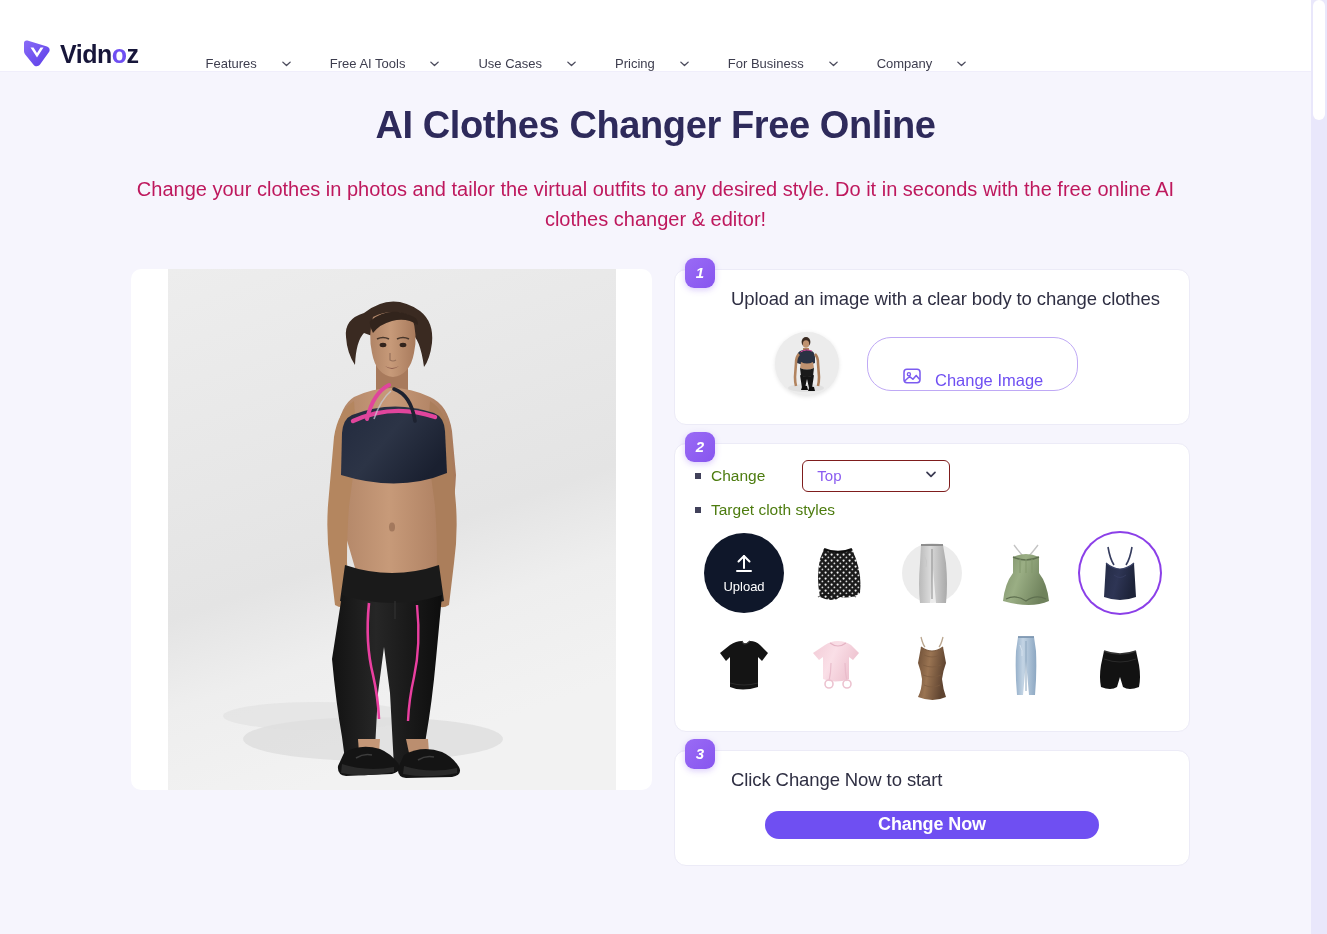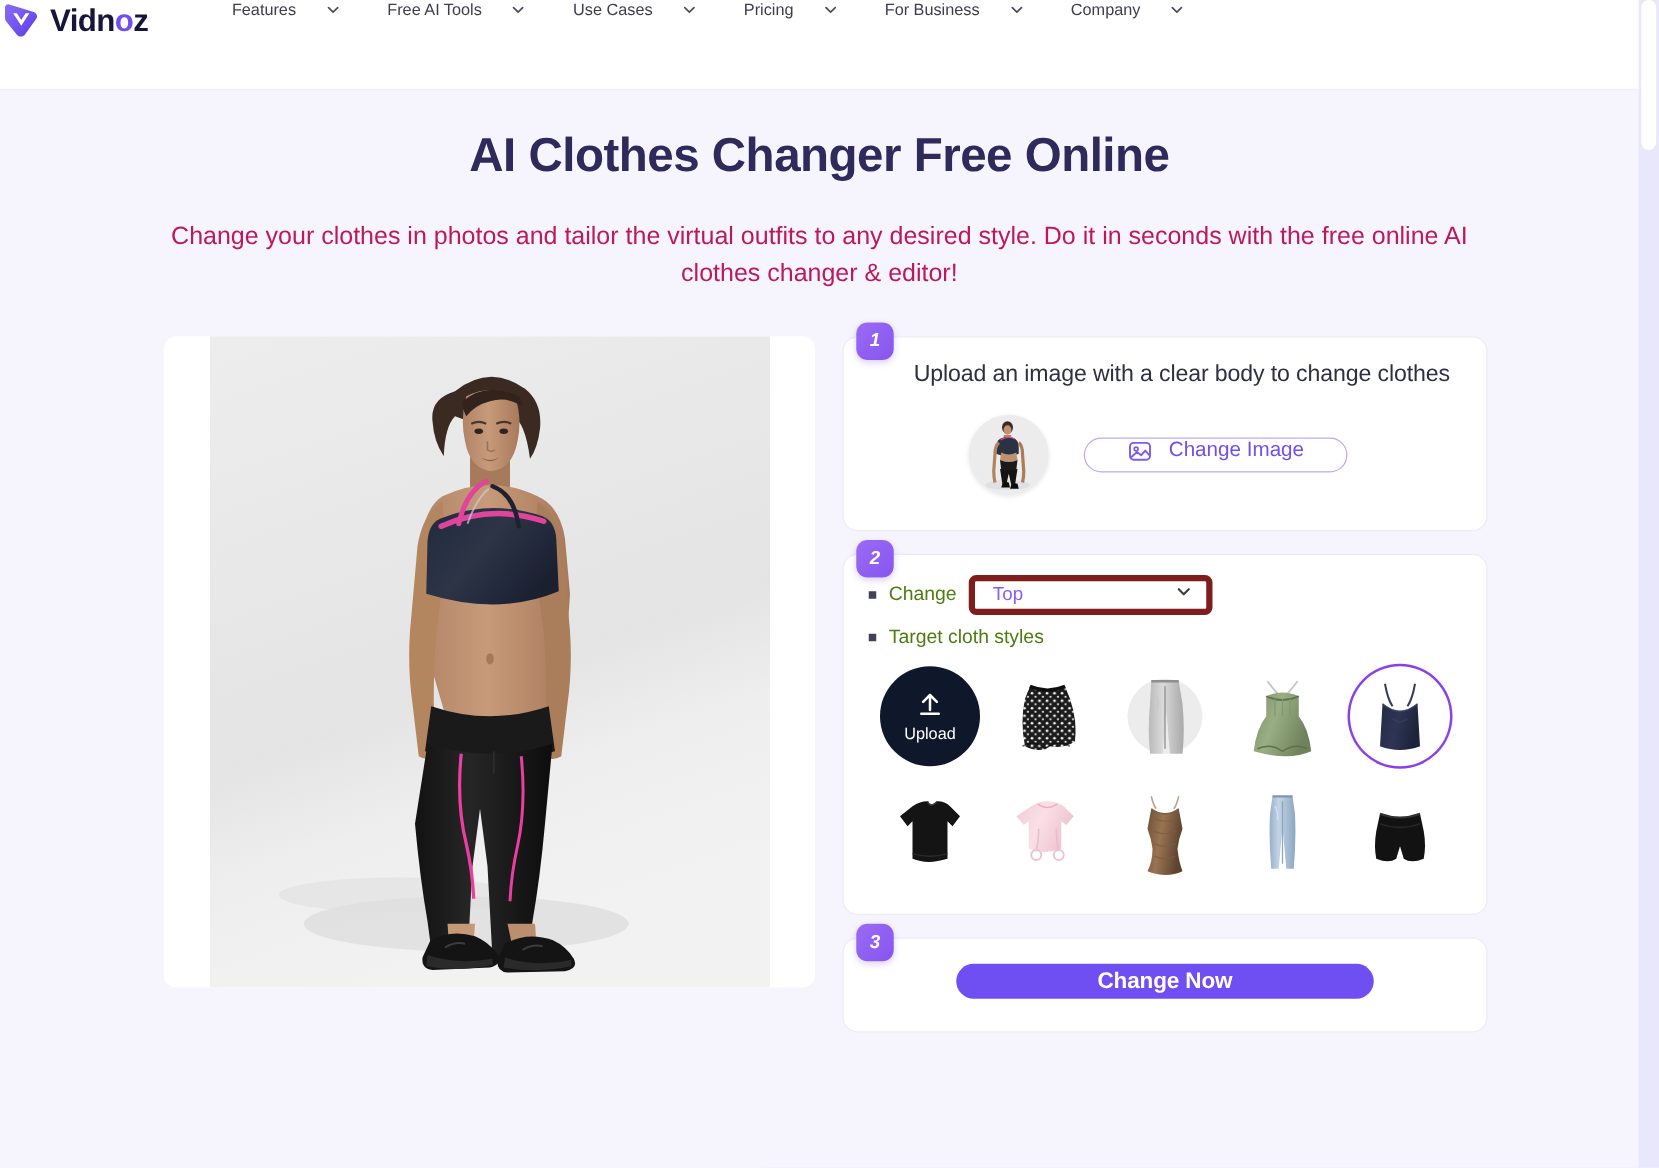--- a/index.html
+++ b/index.html
@@ -27,21 +27,22 @@
     border-radius: 6px;
   }
 
   
   header.topnav {
     position: relative;
     height: 72px;
     background: #ffffff;
     border-bottom: 1px solid #f0eefb;
     display: flex;
-    align-items: flex-start;
+    align-items: flex-end;
+    padding-left: 20px;
     z-index: 5;
   }
   .logo { display: flex; align-items: center; gap: 6px; margin-right: 48px; cursor: pointer; }
   .logo-mark { width: 34px; height: 34px; position: relative; }
   .logo-text {
     font-size: 25px; font-weight: 700; letter-spacing: -0.5px;
     color: #17163a;
   }
   .logo-text .o { color: #6f4ff2; }
   nav.mainnav { display: flex; align-items: center; gap: 0; }
@@ -140,47 +141,47 @@
     gap: 28px;
   }
   .thumb-avatar {
     width: 64px; height: 64px; border-radius: 50%;
     background: radial-gradient(circle at 50% 35%, #f3f3f3 0%, #e8e8e8 100%);
     position: relative; overflow: hidden;
     box-shadow: 0 1px 4px rgba(0,0,0,.10);
     flex: none; cursor: pointer;
   }
   .btn-change-image {
-    height: 28px;
+    height: 54px;
     padding: 0 34px;
     border: 1px solid #bfa9f5;
     border-radius: 24px;
     background: #fff;
     color: #6f4ff2;
     font-size: 16.5px;
-    display: flex; align-items: flex-start; gap: 13px;
+    display: flex; align-items: flex-end; gap: 13px;
     cursor: pointer;
     font-family: inherit;
   }
 
   
   .s2-body { padding: 16px 0 24px 0; }
   .row-change {
     display: flex; align-items: center; gap: 10px;
     padding-left: 20px;
   }
   .bullet {
     width: 6px; height: 6px; background: #41415a; flex: none;
     display: inline-block;
   }
   .field-label { font-size: 15.5px; color: #4d7c0f; }
   .select-box {
-    margin-left: 0;
-    width: 195px; height: 32px;
-    border: 5px solid #7f1d1d;
+    margin-left: 27px;
+    width: 148px; height: 32px;
+    border: 1px solid #7f1d1d;
     border-radius: 6px;
     background: #fff;
     display: flex; align-items: center; justify-content: space-between;
     padding: 0 11px 0 14px;
     cursor: pointer;
   }
   .select-value { font-size: 15px; color: #8a5cf0; }
   .row-target {
     display: flex; align-items: center; gap: 10px;
     padding-left: 20px; margin-top: 9px;
@@ -607,20 +608,21 @@
                 <path d="M22 30 q16 6 32 0" stroke="#2a2a2a" stroke-width="1" fill="none"></path>
               </svg>
             </div>
 
           </div>
         </div>
       </div>
 
       <div class="step-card">
         <div class="step-badge">3</div>
+        <div class="step-title">Click Change Now to start</div>
         <div class="s3-body">
           <button class="btn-change-now">Change Now</button>
         </div>
       </div>
 
     </div>
   </section>
 </div>
 
 <div id="scroll-gutter">

